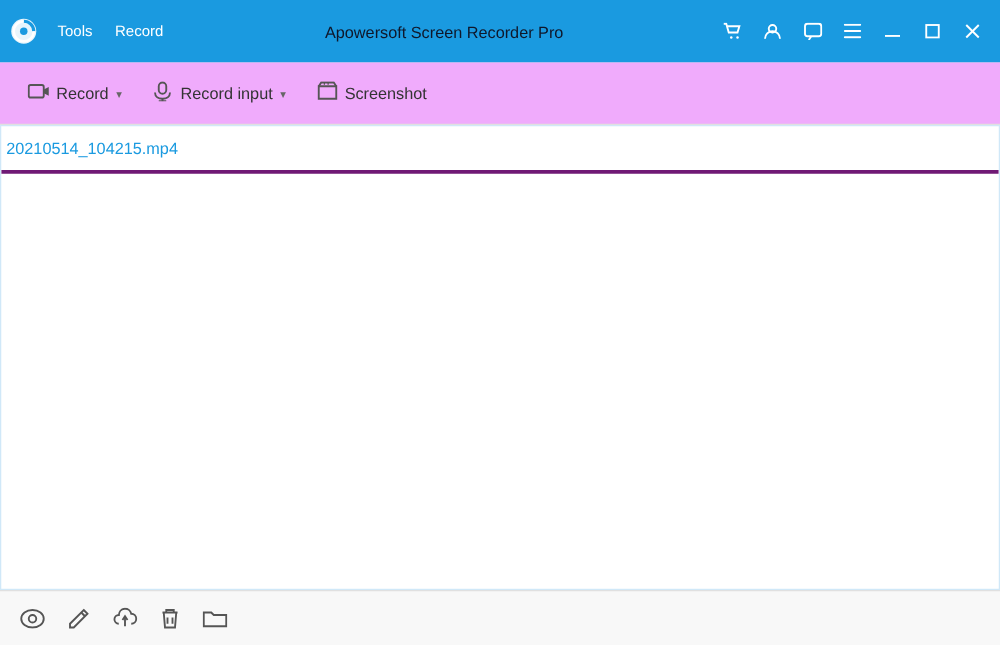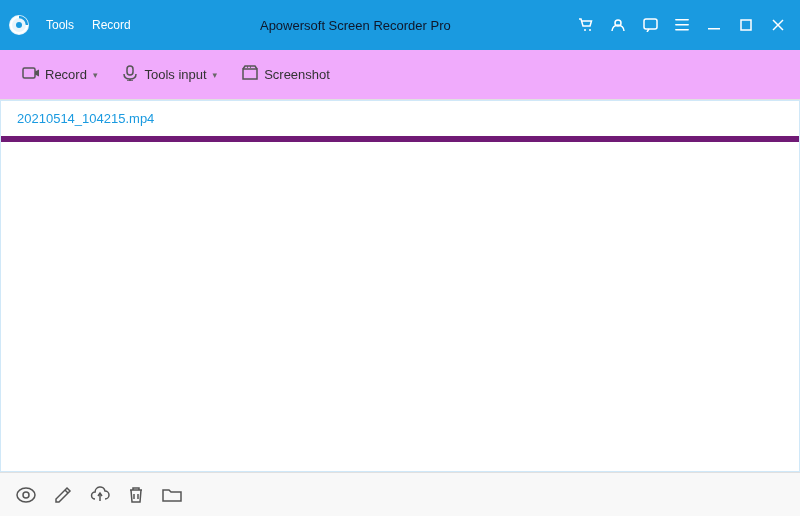--- a/index.html
+++ b/index.html
@@ -113,22 +113,22 @@
       position: relative;
     }
 
     #file-list {
       flex: 1;
       padding: 0;
       overflow-y: auto;
     }
 
     .file-item {
-      padding: 10px 16px;
-      border-bottom: 6px solid #701a75;
+      padding: 10px 4px;
+      border-bottom: 3px solid #701a75;
       cursor: pointer;
       display: flex;
       align-items: center;
     }
 
     .file-name {
       color: #1a9ae0;
       font-size: 13px;
       text-decoration: none;
     }
@@ -245,21 +245,21 @@
 
   <button class="toolbar-btn">
     <span class="btn-icon">
       <svg width="18" height="16" viewBox="0 0 18 16" fill="none" stroke="#555" stroke-width="1.5">
         <rect x="6" y="1" width="6" height="9" rx="3"></rect>
         <path d="M3 9c0 3.3 2.7 5 6 5s6-1.7 6-5"></path>
         <line x1="9" y1="14" x2="9" y2="16"></line>
         <line x1="6" y1="16" x2="12" y2="16"></line>
       </svg>
     </span>
-    <span>Tools input</span>
+    <span>Record input</span>
     <span class="dropdown-arrow">▾</span>
   </button>
 
   <button class="toolbar-btn">
     <span class="btn-icon">
       <svg width="18" height="16" viewBox="0 0 18 16" fill="none" stroke="#555" stroke-width="1.5">
         <path d="M2 4h14v10H2z"></path>
         <path d="M2 4l2-3h10l2 3"></path>
         <path d="M6 2h6" stroke-dasharray="1 2"></path>
       </svg>

